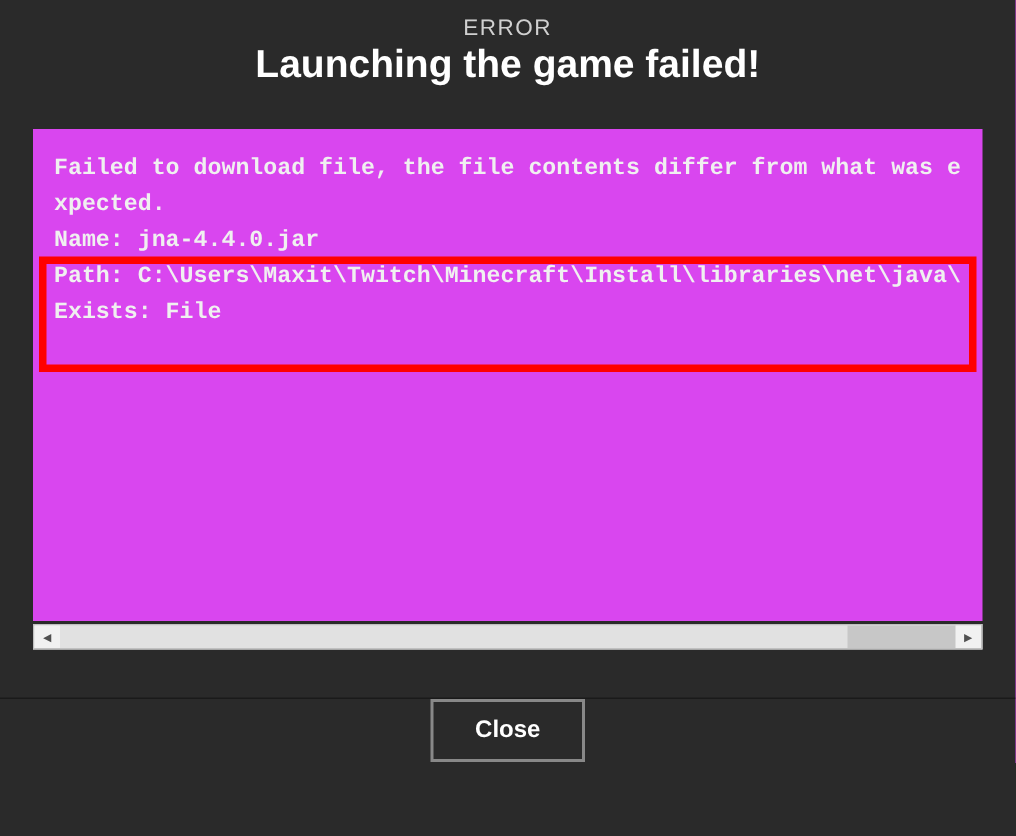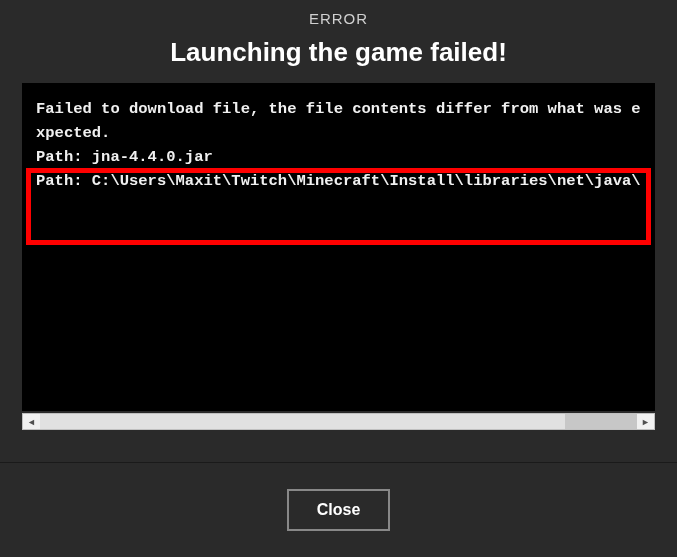--- a/index.html
+++ b/index.html
@@ -13,40 +13,40 @@
       background: #2a2a2a;
       font-family: -apple-system, BlinkMacSystemFont, "Segoe UI", Arial, sans-serif;
       color: #e8e8e8;
       overflow: hidden;
       display: flex;
       flex-direction: column;
     }
     .header {
       text-align: center;
       padding-top: 10px;
-      padding-bottom: 15px;
+      padding-bottom: 28px;
     }
     .error-label {
       font-size: 15px;
       font-weight: 400;
       letter-spacing: 1px;
       color: #d0d0d0;
     }
     .error-title {
       font-size: 26px;
       font-weight: 700;
       color: #ffffff;
-      margin-top: 10px;
+      margin-top: 0;
     }
     .log-container {
       margin: 0 22px;
       position: relative;
     }
     .log-box {
-      background: #000000;
+      background: #d946ef;
       padding: 14px 14px 14px 14px;
       font-family: "Courier New", Consolas, monospace;
       font-size: 15.5px;
       line-height: 1.55;
       color: #f0f0f0;
       overflow: hidden;
       white-space: nowrap;
       height: 328px;
       font-weight: 600;
     }
@@ -101,21 +101,21 @@
       background: #e1e1e1;
     }
     .divider {
       height: 1px;
       background: #1a1a1a;
       margin-top: 32px;
     }
     .footer {
       flex: 1;
       display: flex;
-      align-items: center;
+      align-items: flex-start;
       justify-content: center;
     }
     .close-button {
       background: transparent;
       border: 2px solid #888;
       color: #ffffff;
       font-size: 16px;
       font-weight: 700;
       padding: 10px 28px;
       cursor: pointer;
@@ -126,22 +126,23 @@
 <body>
 
 <div class="header">
   <div class="error-label">ERROR</div>
   <div class="error-title">Launching the game failed!</div>
 </div>
 
 <div class="log-container">
   <div class="log-box">
     <div class="log-line">Failed to download file, the file contents differ from what was expected.</div>
-    <div class="log-line">Path: jna-4.4.0.jar</div>
+    <div class="log-line">Name: jna-4.4.0.jar</div>
     <div class="log-line nowrap">Path: C:\Users\Maxit\Twitch\Minecraft\Install\libraries\net\java\dev\jna\jna\4.4.0\jna-4.4.0.jar</div>
+    <div class="log-line">Exists: File</div>
   </div>
   <div class="highlight-box"></div>
   <div class="scrollbar">
     <div class="scrollbar-arrow">◄</div>
     <div class="scrollbar-track">
       <div class="scrollbar-thumb"></div>
     </div>
     <div class="scrollbar-arrow">►</div>
   </div>
 </div>

